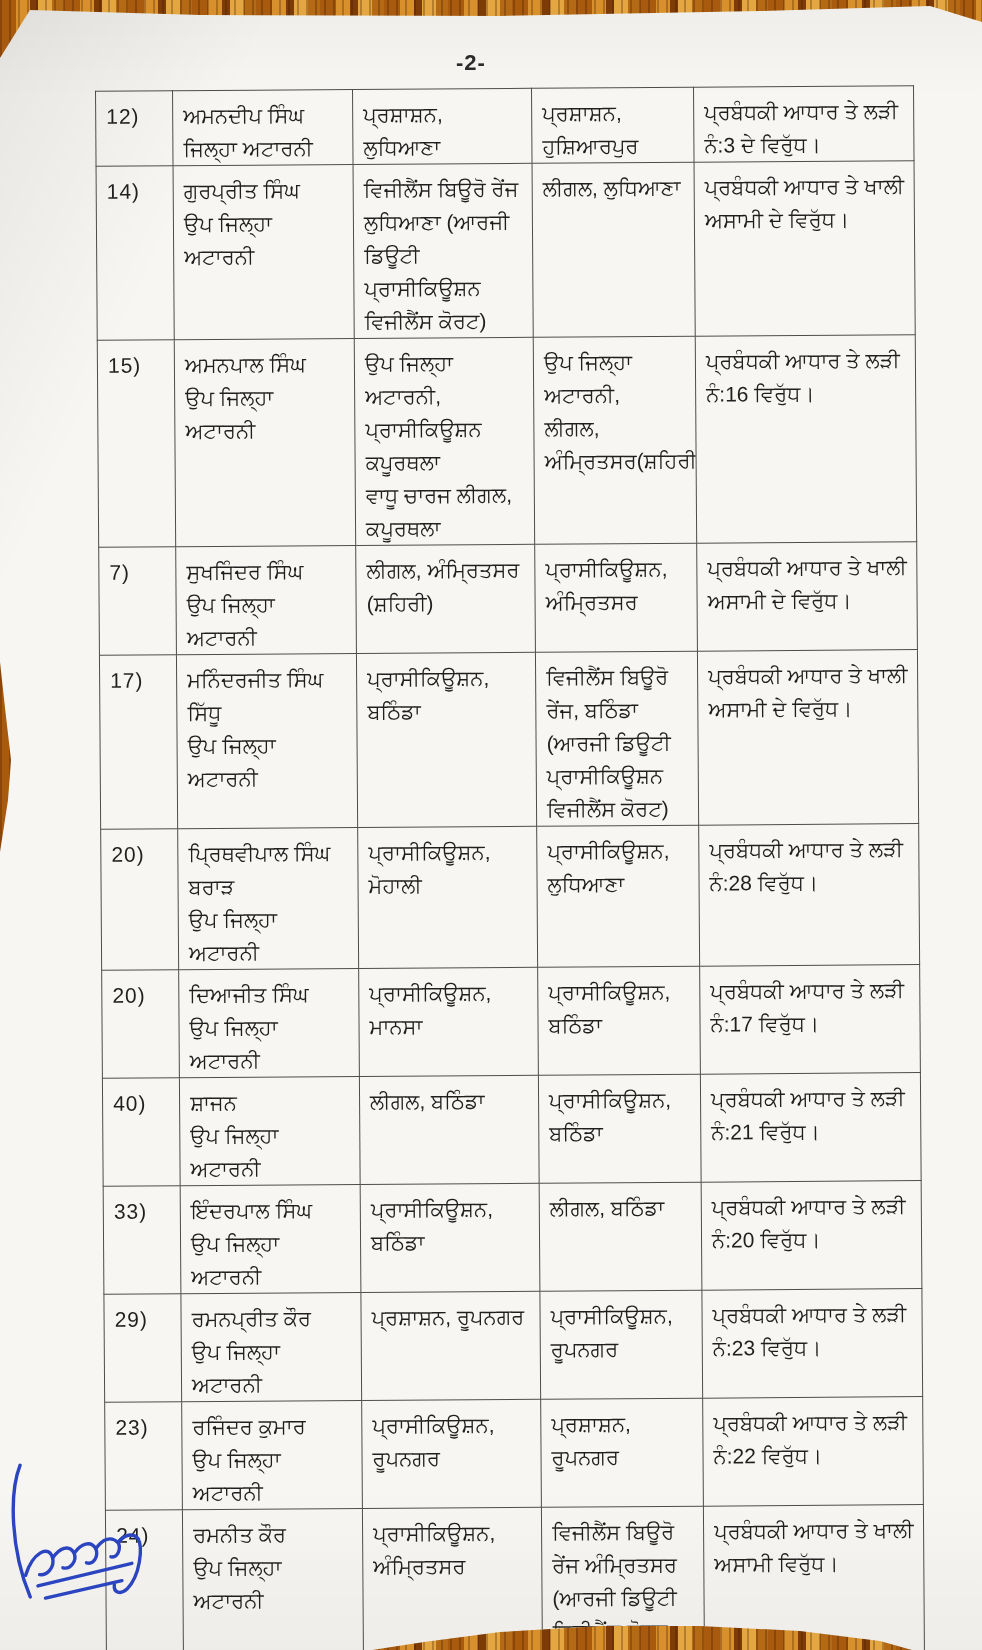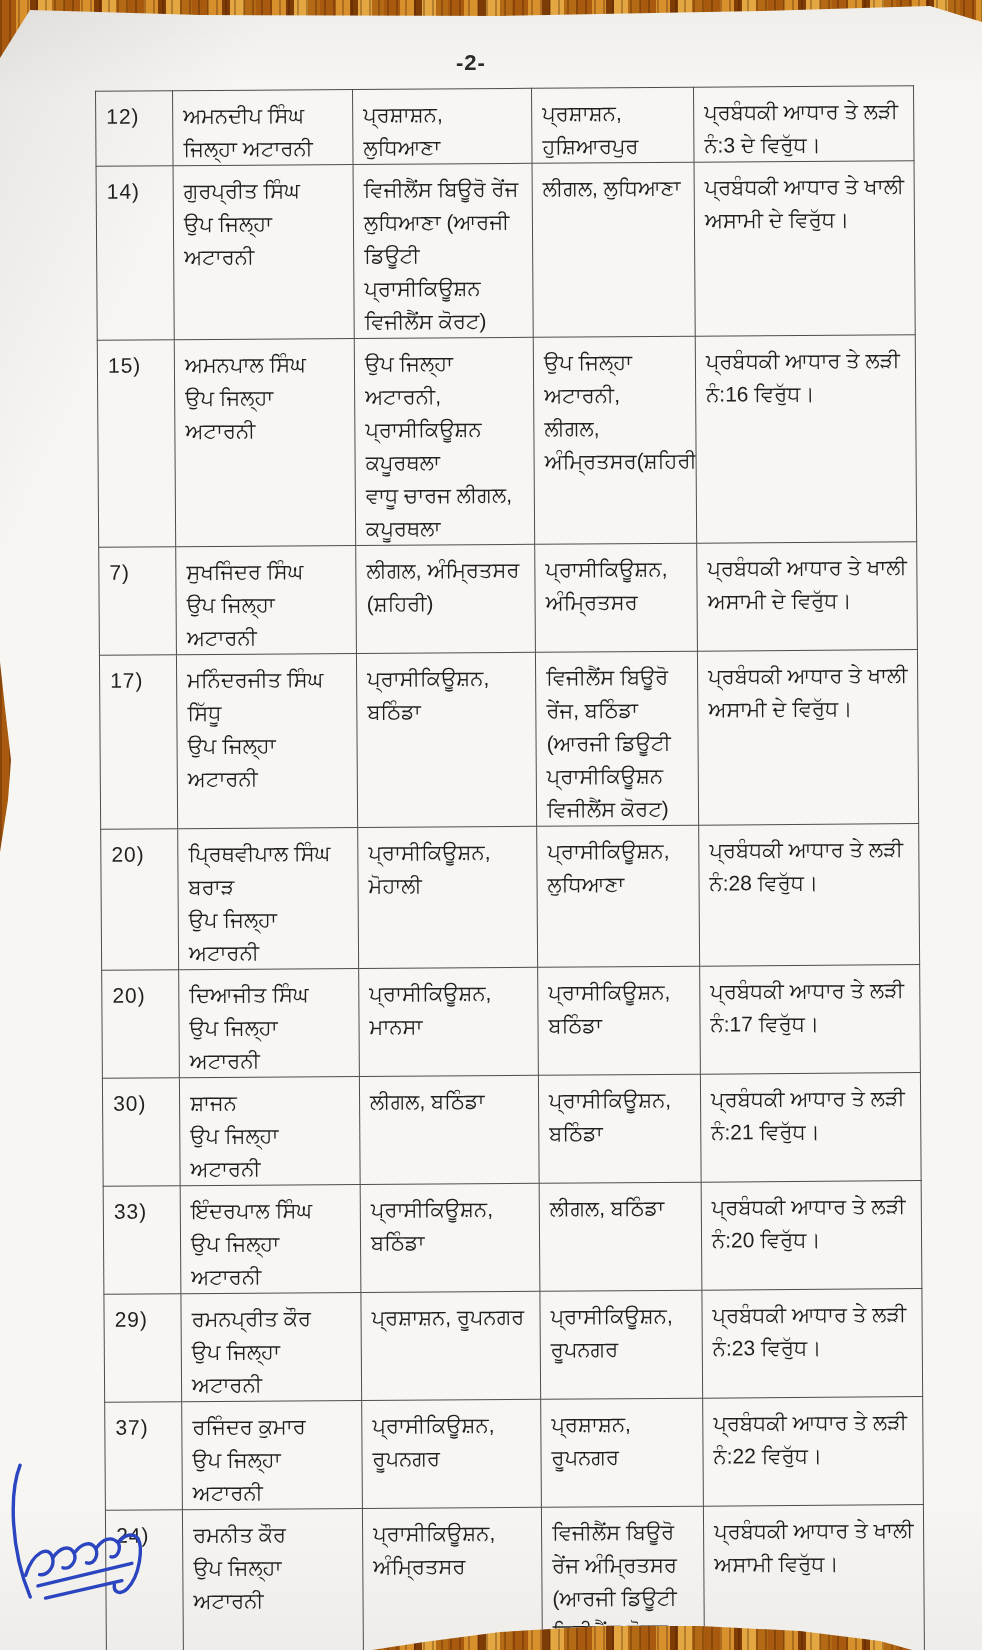--- a/index.html
+++ b/index.html
@@ -142,21 +142,21 @@
             <td class="cell sr">20)</td>
             <td class="cell name">ਦਿਆਜੀਤ ਸਿੰਘ
 ਉਪ ਜਿਲ੍ਹਾ ਅਟਾਰਨੀ</td>
             <td class="cell from">ਪ੍ਰਾਸੀਕਿਊਸ਼ਨ, ਮਾਨਸਾ</td>
             <td class="cell to">ਪ੍ਰਾਸੀਕਿਊਸ਼ਨ,
 ਬਠਿੰਡਾ</td>
             <td class="cell remarks">ਪ੍ਰਬੰਧਕੀ ਆਧਾਰ ਤੇ ਲੜੀ
 ਨੰ:17 ਵਿਰੁੱਧ।</td>
           </tr>
           <tr style="height: 76px;">
-            <td class="cell sr">30)</td>
+            <td class="cell sr">40)</td>
             <td class="cell name">ਸ਼ਾਜਨ
 ਉਪ ਜਿਲ੍ਹਾ ਅਟਾਰਨੀ</td>
             <td class="cell from">ਲੀਗਲ, ਬਠਿੰਡਾ</td>
             <td class="cell to">ਪ੍ਰਾਸੀਕਿਊਸ਼ਨ,
 ਬਠਿੰਡਾ</td>
             <td class="cell remarks">ਪ੍ਰਬੰਧਕੀ ਆਧਾਰ ਤੇ ਲੜੀ
 ਨੰ:21 ਵਿਰੁੱਧ।</td>
           </tr>
           <tr style="height: 72px;">
             <td class="cell sr">33)</td>
@@ -171,21 +171,21 @@
             <td class="cell sr">29)</td>
             <td class="cell name">ਰਮਨਪ੍ਰੀਤ ਕੌਰ
 ਉਪ ਜਿਲ੍ਹਾ ਅਟਾਰਨੀ</td>
             <td class="cell from">ਪ੍ਰਸ਼ਾਸ਼ਨ, ਰੂਪਨਗਰ</td>
             <td class="cell to">ਪ੍ਰਾਸੀਕਿਊਸ਼ਨ,
 ਰੂਪਨਗਰ</td>
             <td class="cell remarks">ਪ੍ਰਬੰਧਕੀ ਆਧਾਰ ਤੇ ਲੜੀ
 ਨੰ:23 ਵਿਰੁੱਧ।</td>
           </tr>
           <tr style="height: 68px;">
-            <td class="cell sr">37)</td>
+            <td class="cell sr">23)</td>
             <td class="cell name">ਰਜਿੰਦਰ ਕੁਮਾਰ
 ਉਪ ਜਿਲ੍ਹਾ ਅਟਾਰਨੀ</td>
             <td class="cell from">ਪ੍ਰਾਸੀਕਿਊਸ਼ਨ, ਰੂਪਨਗਰ</td>
             <td class="cell to">ਪ੍ਰਸ਼ਾਸ਼ਨ, ਰੂਪਨਗਰ</td>
             <td class="cell remarks">ਪ੍ਰਬੰਧਕੀ ਆਧਾਰ ਤੇ ਲੜੀ
 ਨੰ:22 ਵਿਰੁੱਧ।</td>
           </tr>
           <tr style="height: 178px;">
             <td class="cell sr">24)</td>
             <td class="cell name">ਰਮਨੀਤ ਕੌਰ

